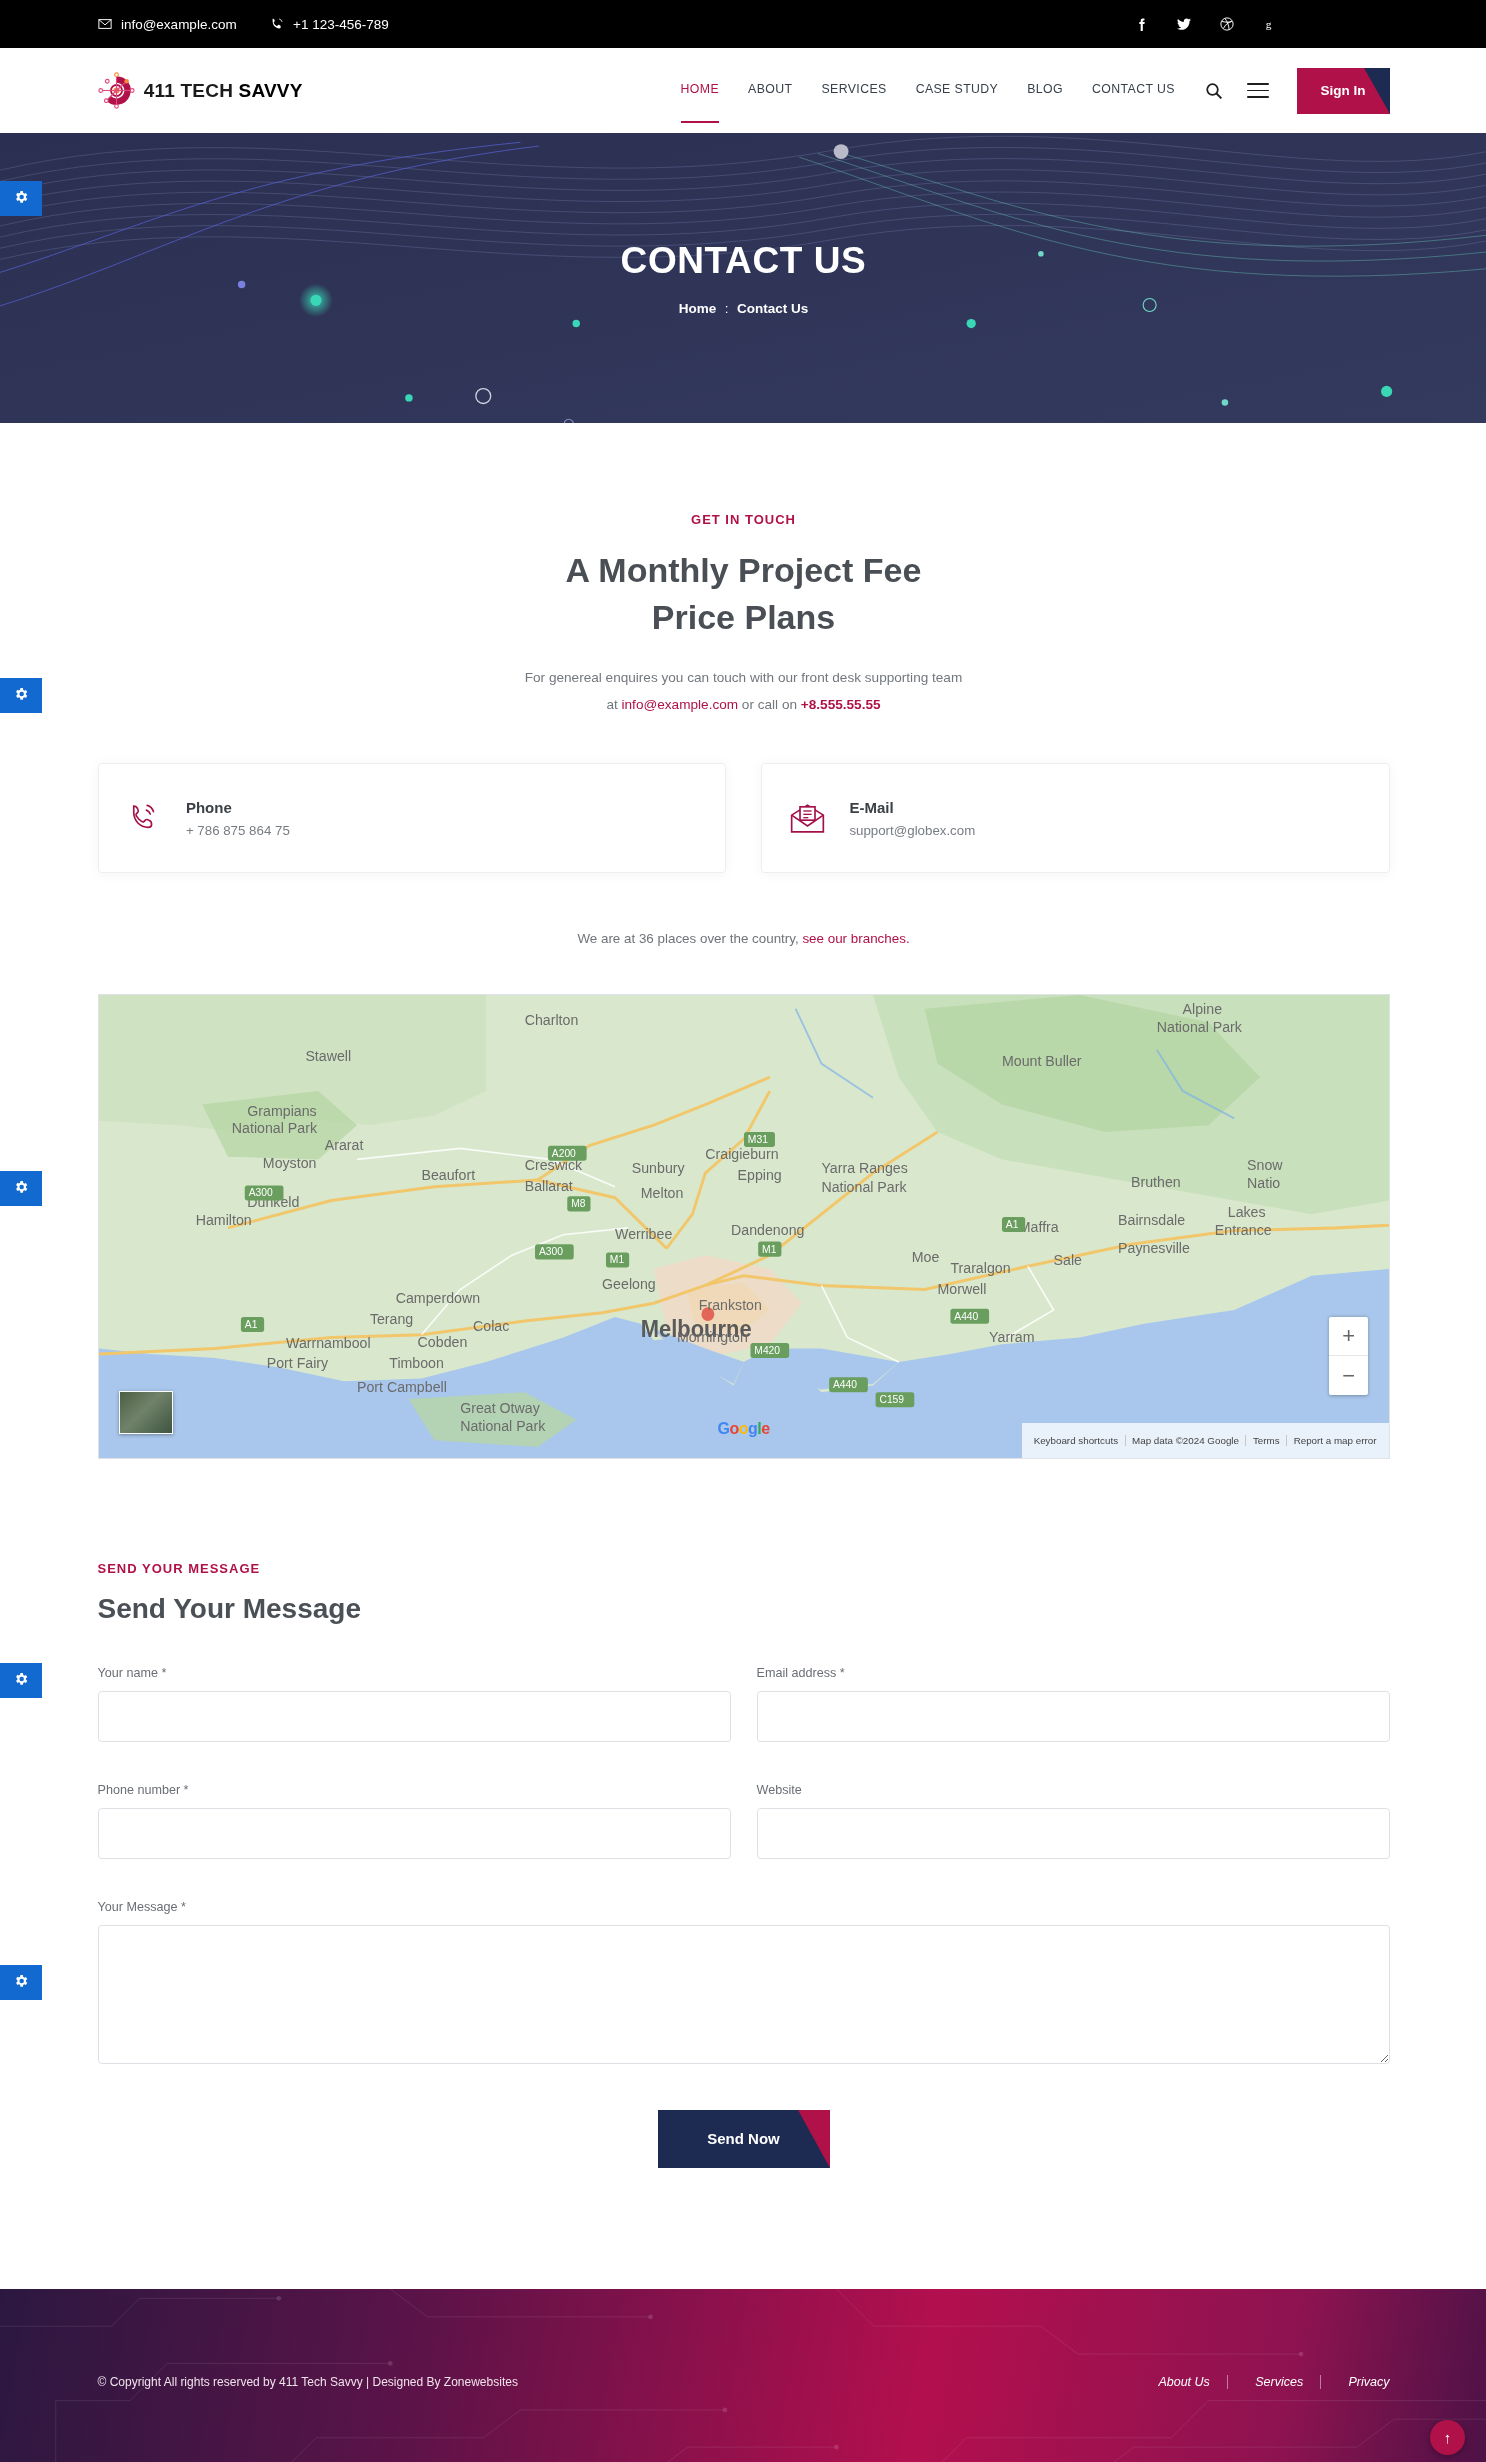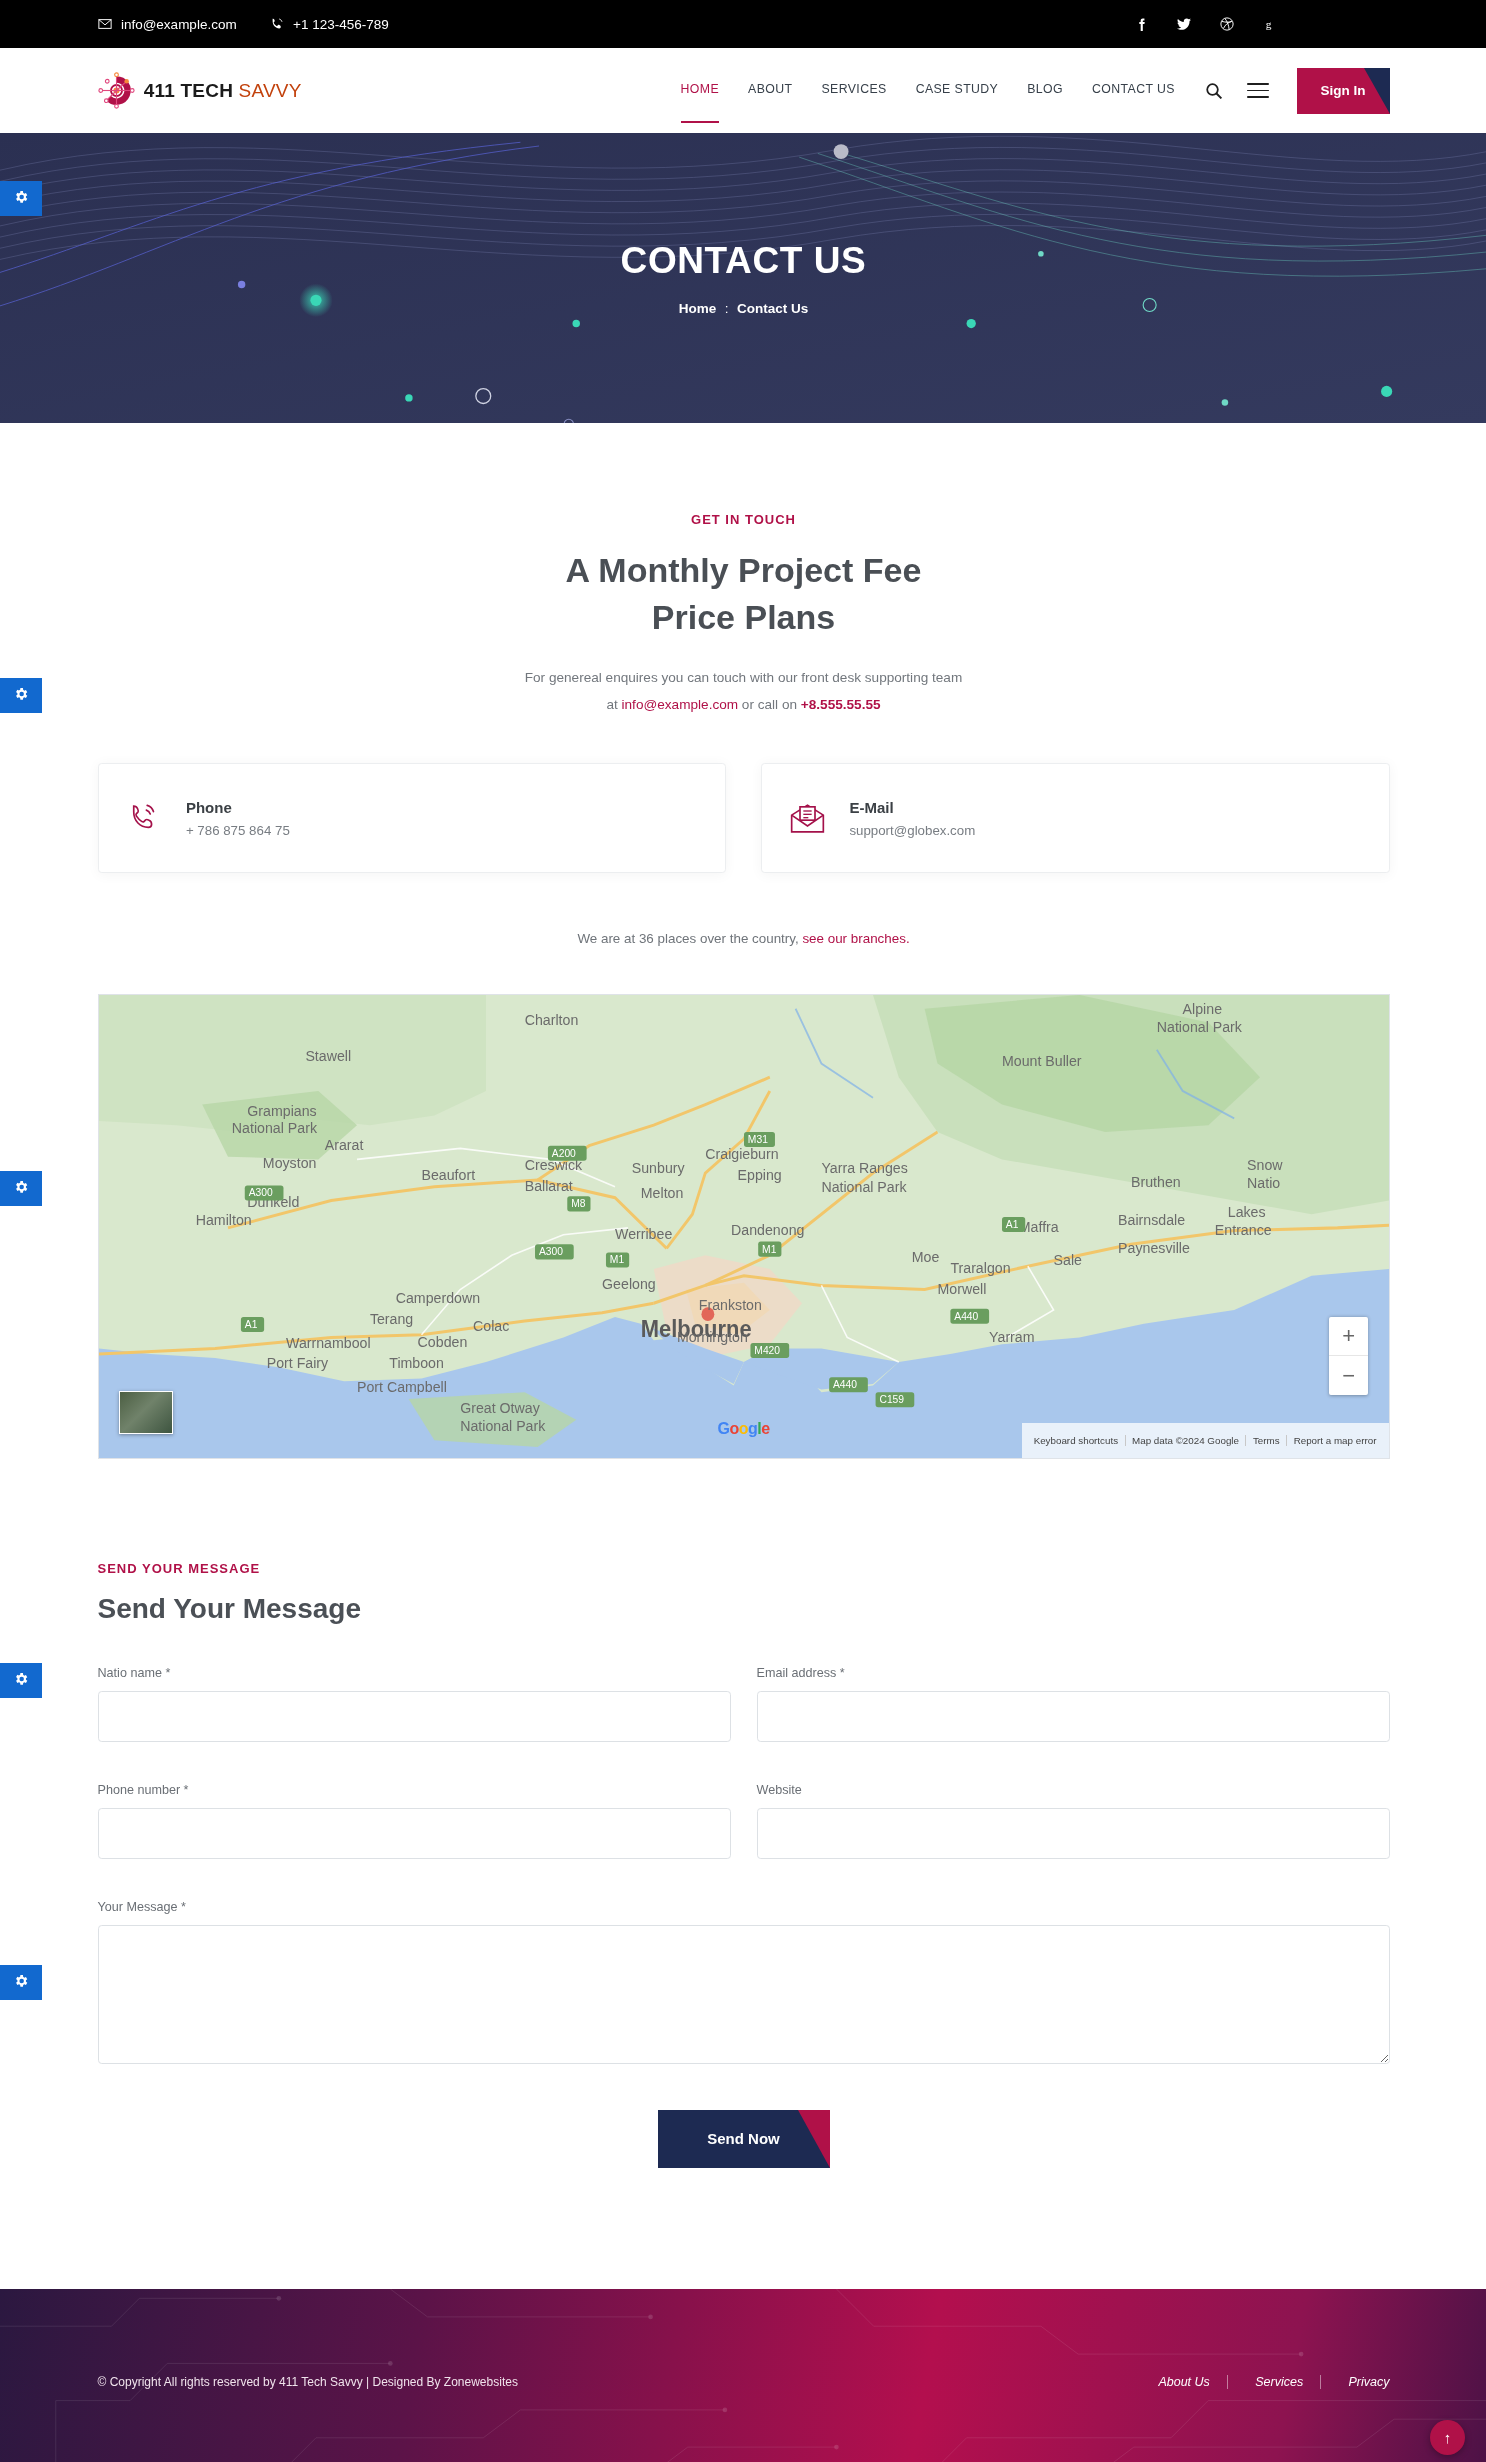--- a/index.html
+++ b/index.html
@@ -37,21 +37,21 @@
     display: inline-flex; align-items: center; justify-content: center; width: 15px; height: 15px;}
 
   
   .header {
     height: 85px; background: #fff; display: flex; align-items: center;
   }
   .header-inner { width: 1292px; margin: 0 auto; display: flex; align-items: center; }
   .logo { display: flex; align-items: center; gap: 9.3px; }
   .logo-mark { width: 37px; height: 37px; position: relative; }
   .logo-text { font-size: 19px; letter-spacing: 0.2px; color: #1b1b1b; font-weight: 700; }
-  .logo-text .light { font-weight: 400; color: #c2410c; }
+  .logo-text .light { font-weight: 700; color: #000000; }
 
   .nav { margin-left: auto; display: flex; align-items: center; gap: 29px; }
   .nav a {
     font-size: 12.3px; color: #37404a; text-decoration: none; letter-spacing: 0.4px;
     position: relative; padding-bottom: 3.7px; white-space: nowrap;
   }
   .nav a.active { color: #b01148; }
   .nav a.active::after {
     content: ""; position: absolute; left: 0; right: 0; bottom: -24px;
     height: 2.8px; background: #b01148;
@@ -589,21 +589,21 @@
   <div class="section formsec">
     <div class="form-head">
       <div class="form-head-left">
         <div class="eyebrow" style="text-align:left">SEND YOUR MESSAGE</div>
         <h3>Send Your Message</h3>
       </div>
     </div>
 
     <div class="frow">
       <div class="fgroup">
-        <label>Natio name *</label>
+        <label>Your name *</label>
         <input type="text" placeholder="" style="">
       </div>
       <div class="fgroup">
         <label>Email address *</label>
         <input type="text" placeholder="" style="">
       </div>
     </div>
 
     <div class="frow">
       <div class="fgroup">

